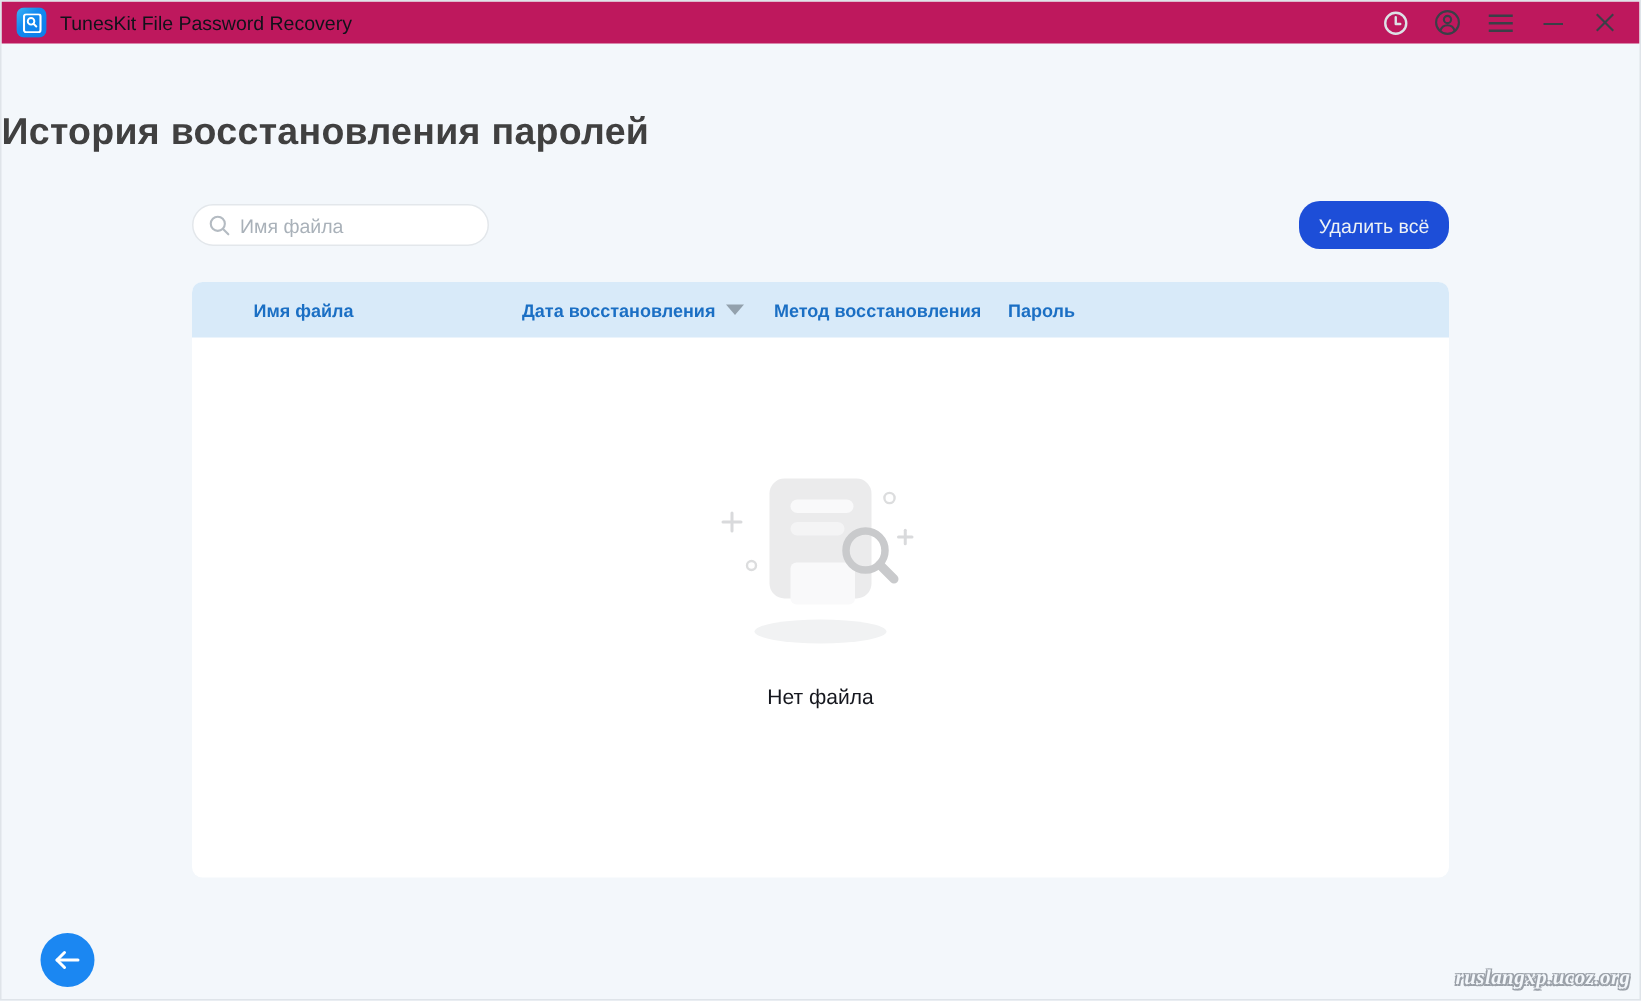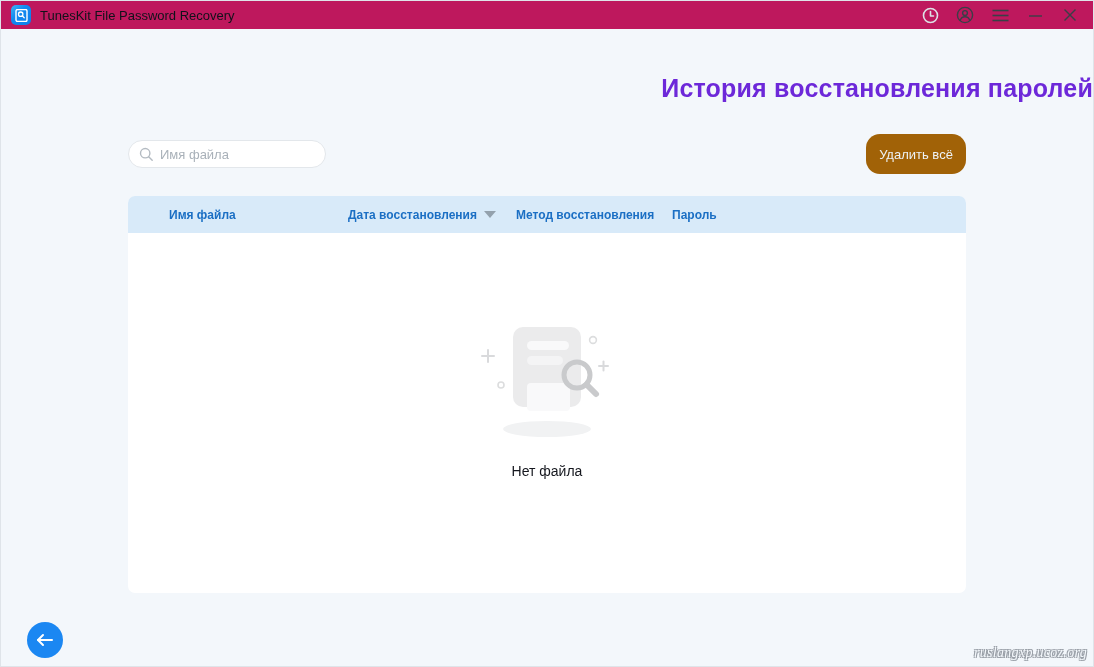--- a/index.html
+++ b/index.html
@@ -41,24 +41,24 @@
   }
   .tb-btn {
     width: 26px; height: 24px;
     display: flex; align-items: center; justify-content: center;
     cursor: pointer;
   }
 
   
   .page-title {
     margin-top: 45px;
-    text-align: right;
+    text-align: left;
     font-size: 25px;
     font-weight: bold;
-    color: #6d28d9;
+    color: #404040;
     letter-spacing: 0.2px;
   }
 
   
   .toolbar {
     margin: 31px auto 0 auto;
     width: 838px;
     display: flex;
     align-items: center;
     justify-content: space-between;
@@ -77,24 +77,24 @@
     flex: 1;
     font-size: 13px;
     color: #3a4048;
     font-family: "Liberation Sans", sans-serif;
     background: transparent;
     margin-left: 6px;
     min-width: 0;
   }
   .search-box input::placeholder { color: #a9b1b9; }
   .delete-all-btn {
-    width: 100px; height: 40px;
+    width: 100px; height: 32px;
     border: none;
     border-radius: 14px;
-    background: #a16207;
+    background: #1d4ed8;
     color: #eef2f5;
     font-size: 13px;
     font-family: "Liberation Sans", sans-serif;
     cursor: default;
   }
 
   
   .table-panel {
     margin: 22px auto 0 auto;
     width: 838px;
@@ -148,21 +148,21 @@
     display: flex; align-items: center; justify-content: center;
     cursor: pointer;
   }
 
   
   .watermark {
     position: absolute;
     right: 6px; bottom: 5px;
     font-family: "Liberation Serif", serif;
     font-style: italic;
-    font-weight: normal;
+    font-weight: bold;
     font-size: 14px;
     color: #f3f7fb;
     text-shadow:
       -1px -1px 0 #9aa0a8, 1px -1px 0 #9aa0a8,
       -1px  1px 0 #9aa0a8, 1px  1px 0 #9aa0a8;
     letter-spacing: 0.3px;
   }
 </style>
 </head>
 <body>

